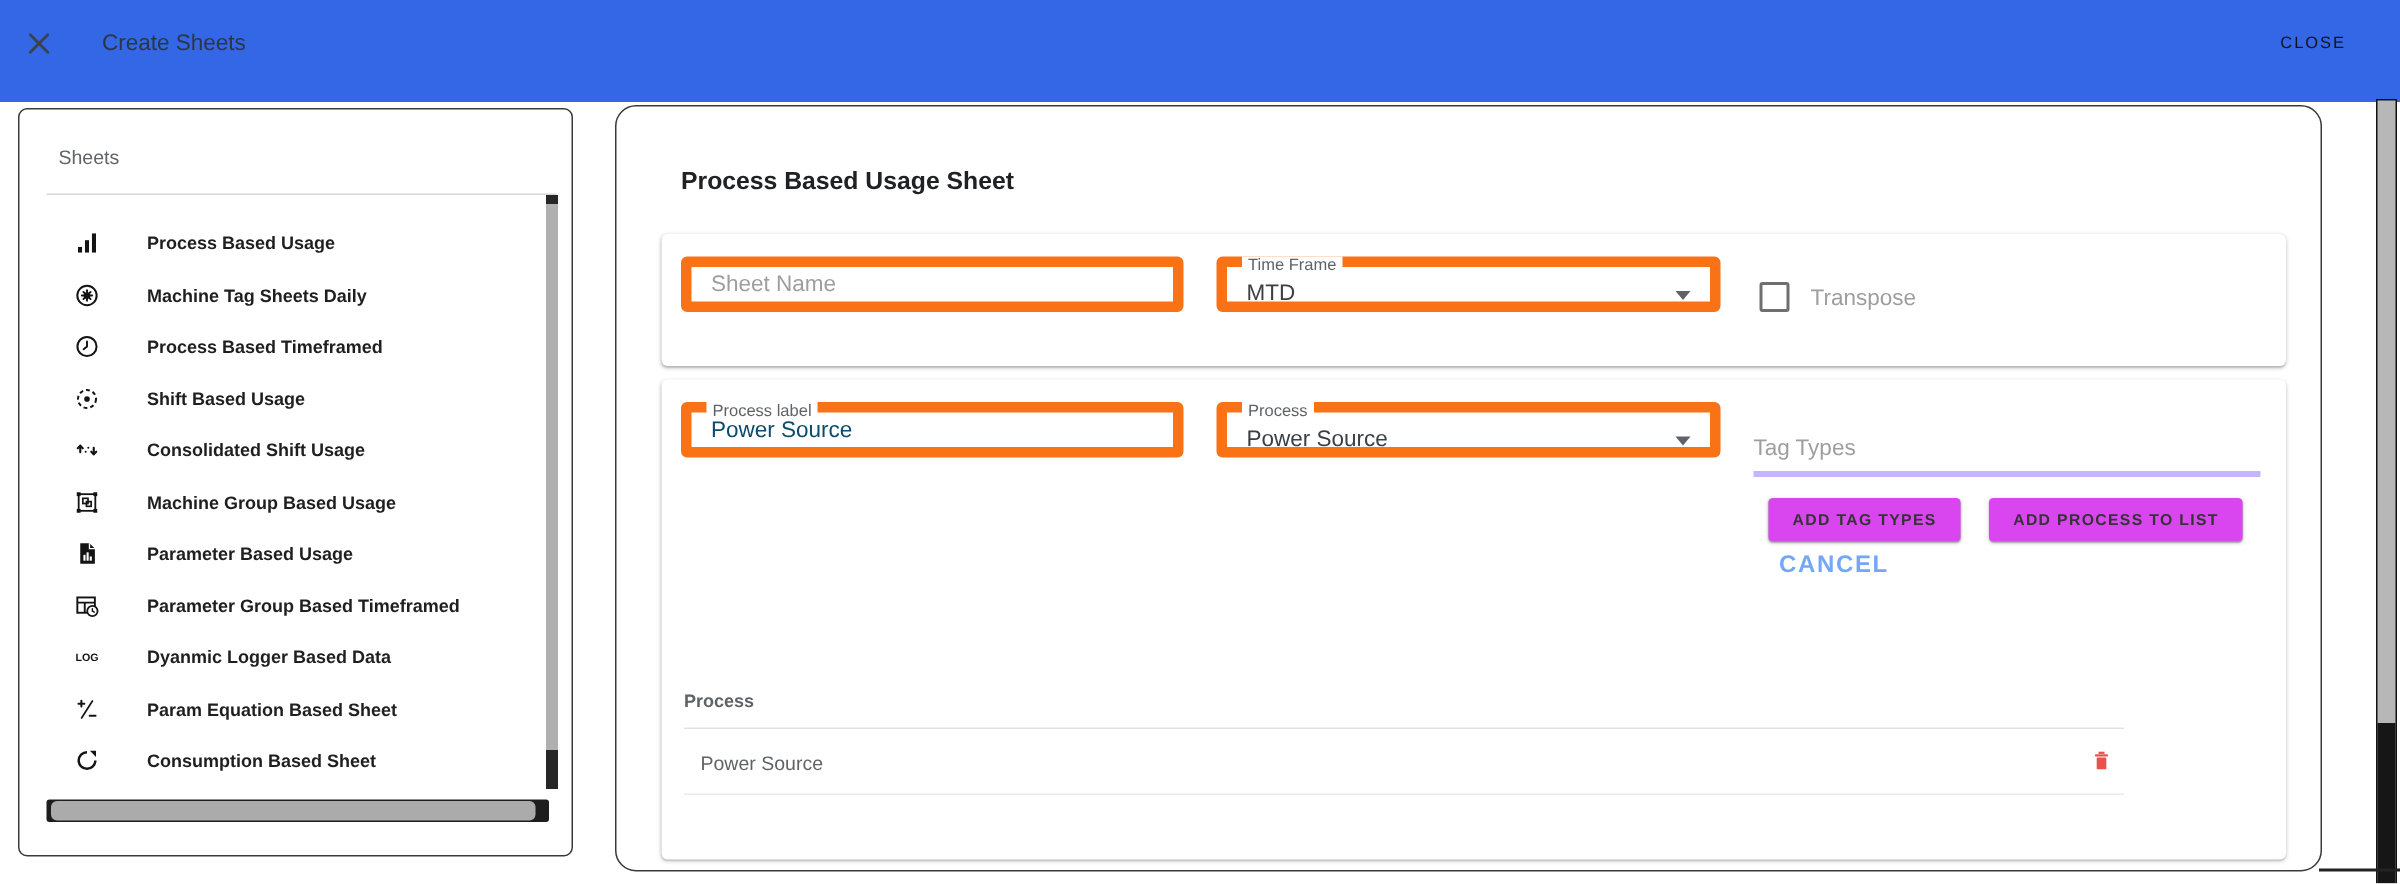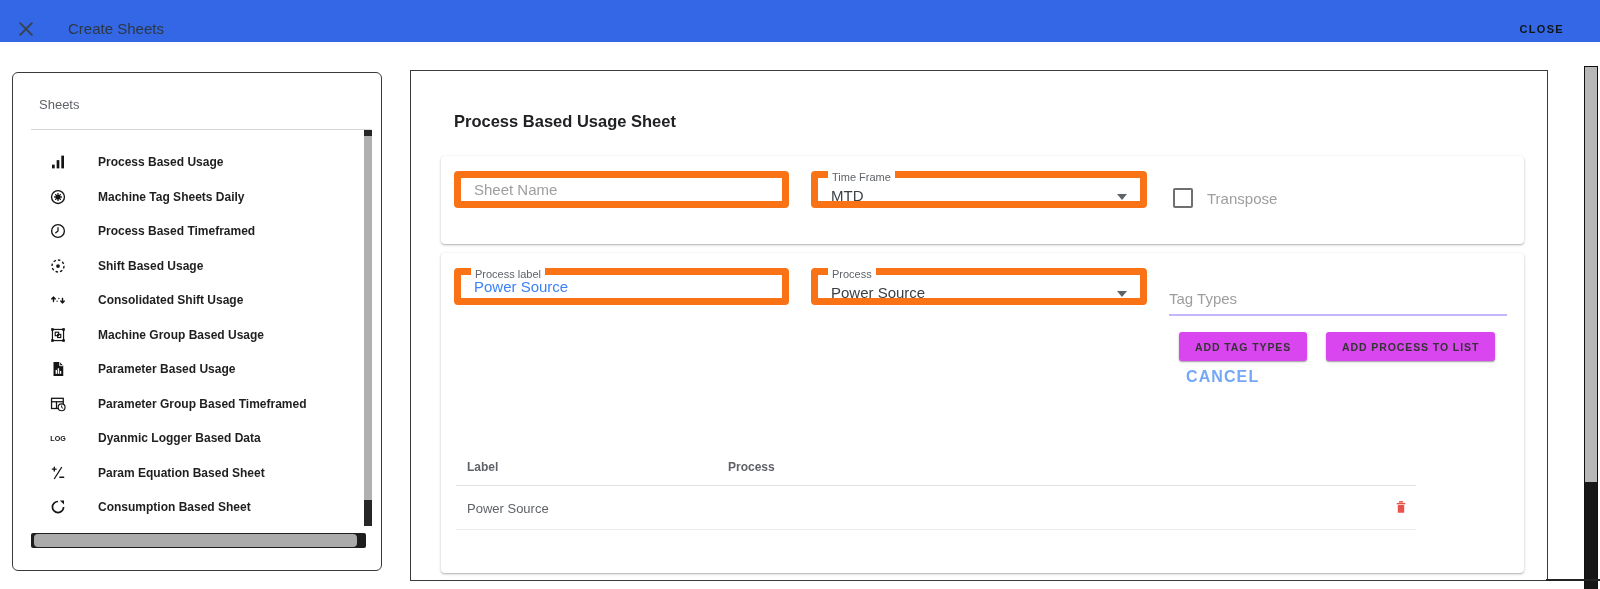--- a/index.html
+++ b/index.html
@@ -1,69 +1,69 @@
 <!DOCTYPE html>
 <html><head>
 <meta charset="utf-8">
 <style>
   html,body{margin:0;padding:0;background:#fff;}
   body{font-family:"Liberation Sans",sans-serif;-webkit-font-smoothing:antialiased;}
   #stage{position:relative;width:1600px;height:589px;overflow:hidden;background:#fff;}
 
   
-  .appbar{position:absolute;left:0;top:0;width:1600px;height:42px;background:#3367E5;display:flex;align-items:center;}
+  .appbar{position:absolute;left:0;top:0;width:1600px;height:68px;background:#3367E5;display:flex;align-items:center;}
   .appbar .xbtn{position:absolute;left:16px;top:19px;width:20px;height:20px;cursor:pointer;background:none;border:none;padding:0;}
   .appbar-title{position:absolute;left:68px;top:0;line-height:58px;font-size:15px;font-weight:500;color:#2c3743;}
   .close-btn{position:absolute;right:30px;top:0;height:58px;background:none;border:none;font-family:inherit;
-    font-size:11px;font-weight:700;letter-spacing:1.3px;color:#10151b;cursor:pointer;}
+    font-size:11px;font-weight:400;letter-spacing:1.3px;color:#10151b;cursor:pointer;}
 
   
   .sidebar-card{position:absolute;left:12px;top:72px;width:368px;height:497px;background:#fff;
     border:1px solid #3a3a3a;border-radius:6px;}
   .sidebar-title{position:absolute;left:26px;top:24px;font-size:13px;color:#5f6368;}
   .sidebar-divider{position:absolute;left:18px;right:10px;top:56px;height:1px;background:#d6d6d6;}
   .sheet-list{position:absolute;left:0;top:57px;right:20px;bottom:42px;padding-top:15px;overflow:hidden;}
   .sheet-item{height:34.5px;display:flex;align-items:center;padding-left:36px;cursor:pointer;}
   .s-icon{width:18px;height:18px;flex:0 0 18px;display:inline-flex;justify-content:center;text-decoration:underline;}
   .s-icon svg{width:18px;height:18px;display:block;}
   .s-label{margin-left:31px;font-size:12px;font-weight:700;color:#1f1f1f;white-space:nowrap;}
   .list-vscroll{position:absolute;right:9px;top:57px;width:8px;bottom:44px;background:#b0b0b0;}
   .list-vscroll .cap{position:absolute;left:0;top:0;width:100%;height:6px;background:#262626;}
   .list-vscroll .thumb{position:absolute;left:0;bottom:0;width:100%;height:26px;background:#262626;}
   .list-hscroll{position:absolute;left:18px;right:15px;bottom:22px;height:15px;background:#1e1e1e;border-radius:2px;}
   .list-hscroll .thumb{position:absolute;left:3px;right:9px;top:1px;bottom:1px;background:#ababab;border-radius:4px;}
 
   
   .main-card{position:absolute;left:410px;top:70px;width:1136px;height:509px;background:#fff;
-    border:1px solid #3a3a3a;border-radius:0;}
+    border:1px solid #3a3a3a;border-radius:14px;}
   .main-title{position:absolute;left:43px;top:41px;font-size:16.5px;font-weight:700;color:#202124;}
   .sectioncard{position:absolute;left:30px;width:1083px;background:#fff;border-radius:4px;
     box-shadow:0 1px 3px rgba(0,0,0,.22),0 1px 1px rgba(0,0,0,.12);}
   .section1{top:85px;height:88px;}
   .section2{top:182px;height:320px;}
 
   
   .ofield{position:absolute;height:37px;border:7px solid #f97316;border-radius:4px;background:#fff;box-sizing:border-box;}
   .ofield .notch{position:absolute;top:-7px;left:10px;background:#fff;padding:0 4px;font-size:11px;color:#5f6368;line-height:13px;}
   .ofield .fval{display:block;line-height:35px;padding-left:13px;font-size:15px;color:#3c4043;white-space:nowrap;}
   .ofield .caret{position:absolute;right:13px;top:16px;width:0;height:0;border-left:5px solid transparent;border-right:5px solid transparent;border-top:6px solid #5f6368;}
   .ofield input{position:absolute;inset:0;border:none;outline:none;background:transparent;padding:0 0 0 13px;
-    font-family:inherit;font-size:15px;color:#3b82f6;width:100%;box-sizing:border-box;}
+    font-family:inherit;font-size:15px;color:#0c4a6e;width:100%;box-sizing:border-box;}
   input::placeholder{color:#9e9e9e;opacity:1;}
 
   .f-sheetname{left:13px;top:15px;width:335px;}
   .f-timeframe{left:370px;top:15px;width:336px;cursor:pointer;}
   .f-processlabel{left:13px;top:15px;width:335px;}
   .f-process{left:370px;top:15px;width:336px;cursor:pointer;}
 
   .transpose{position:absolute;left:732px;top:32px;display:flex;align-items:center;gap:14px;cursor:pointer;}
   .cbx{width:16px;height:16px;border:2px solid #6f6f6f;border-radius:2px;background:#fff;}
   .transpose .tlabel{font-size:15px;color:#9e9e9e;}
 
-  .tagtypes{position:absolute;left:728px;top:29px;width:338px;height:32px;border-bottom:2px solid #c4b5fd;}
+  .tagtypes{position:absolute;left:728px;top:29px;width:338px;height:32px;border-bottom:4px solid #c4b5fd;}
   .tagtypes input{width:100%;height:100%;border:none;outline:none;background:transparent;font-family:inherit;font-size:15px;color:#3c4043;padding:0;}
 
   .btn-row{position:absolute;left:738px;top:79px;display:flex;gap:19px;}
   .raised-btn{height:29px;padding:0 16px;background:#d946ef;border:none;border-radius:3px;cursor:pointer;
     box-shadow:0 1px 1px rgba(0,0,0,.25),0 1px 3px rgba(0,0,0,.18);
     font-family:inherit;font-size:10.5px;font-weight:700;letter-spacing:.9px;color:#343434;white-space:nowrap;}
   .cancel-btn{position:absolute;left:745px;top:115px;background:none;border:none;padding:0;cursor:pointer;
     font-family:inherit;font-size:16px;font-weight:700;letter-spacing:1.1px;color:#74a8f7;}
 
   
@@ -270,21 +270,20 @@
         <input placeholder="Tag Types" style="">
       </div>
       <div class="btn-row">
         <button class="raised-btn">ADD TAG TYPES</button>
         <button class="raised-btn">ADD PROCESS TO LIST</button>
       </div>
       <button class="cancel-btn">CANCEL</button>
 
       <div class="ptable">
         <div class="thead">
-          <div class="th c1">Label</div>
           <div class="th c2">Process</div>
         </div>
         <div class="hdivider"></div>
         <div>
             <div class="trow">
               <div class="td c1">Power Source</div>
               <button class="trash">
                 <span><svg viewBox="0 0 24 24" fill="#E8524A">
                     <rect x="9" y="3.2" width="6" height="2.2"></rect>
                     <rect x="5.6" y="5.8" width="12.8" height="2.2"></rect>

